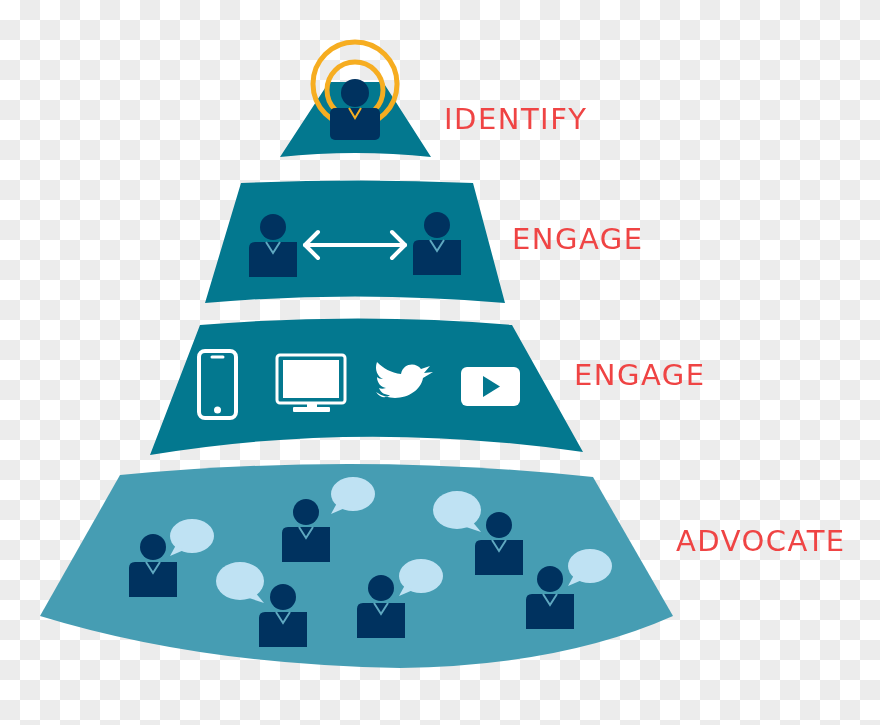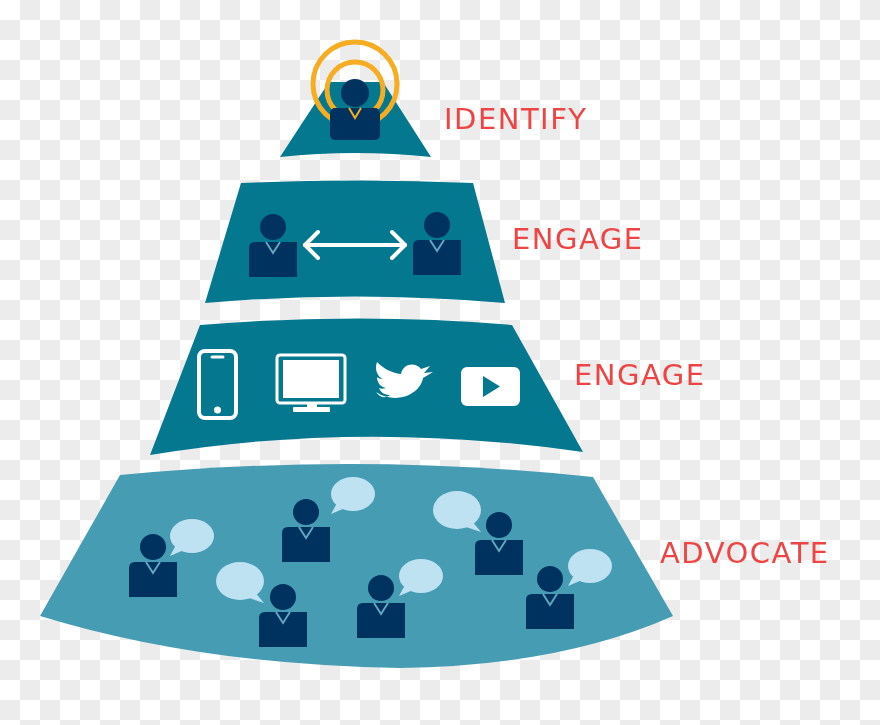--- a/index.html
+++ b/index.html
@@ -112,13 +112,13 @@
     <g>
       <use href="#bubble-right" transform="translate(590,566)"></use>
       <use href="#person" transform="translate(550,609)"></use>
     </g>
   </g>
 </svg>
 
 <div class="tier-label" style="left:444px; top:105px;">IDENTIFY</div>
 <div class="tier-label" style="left:512px; top:225px;">ENGAGE</div>
 <div class="tier-label" style="left:574px; top:361px;">ENGAGE</div>
-<div class="tier-label" style="left:660px; top:527px;margin-top:12px;">ADVOCATE</div>
+<div class="tier-label" style="left:676px; top:527px;">ADVOCATE</div>
 
 </body></html>

